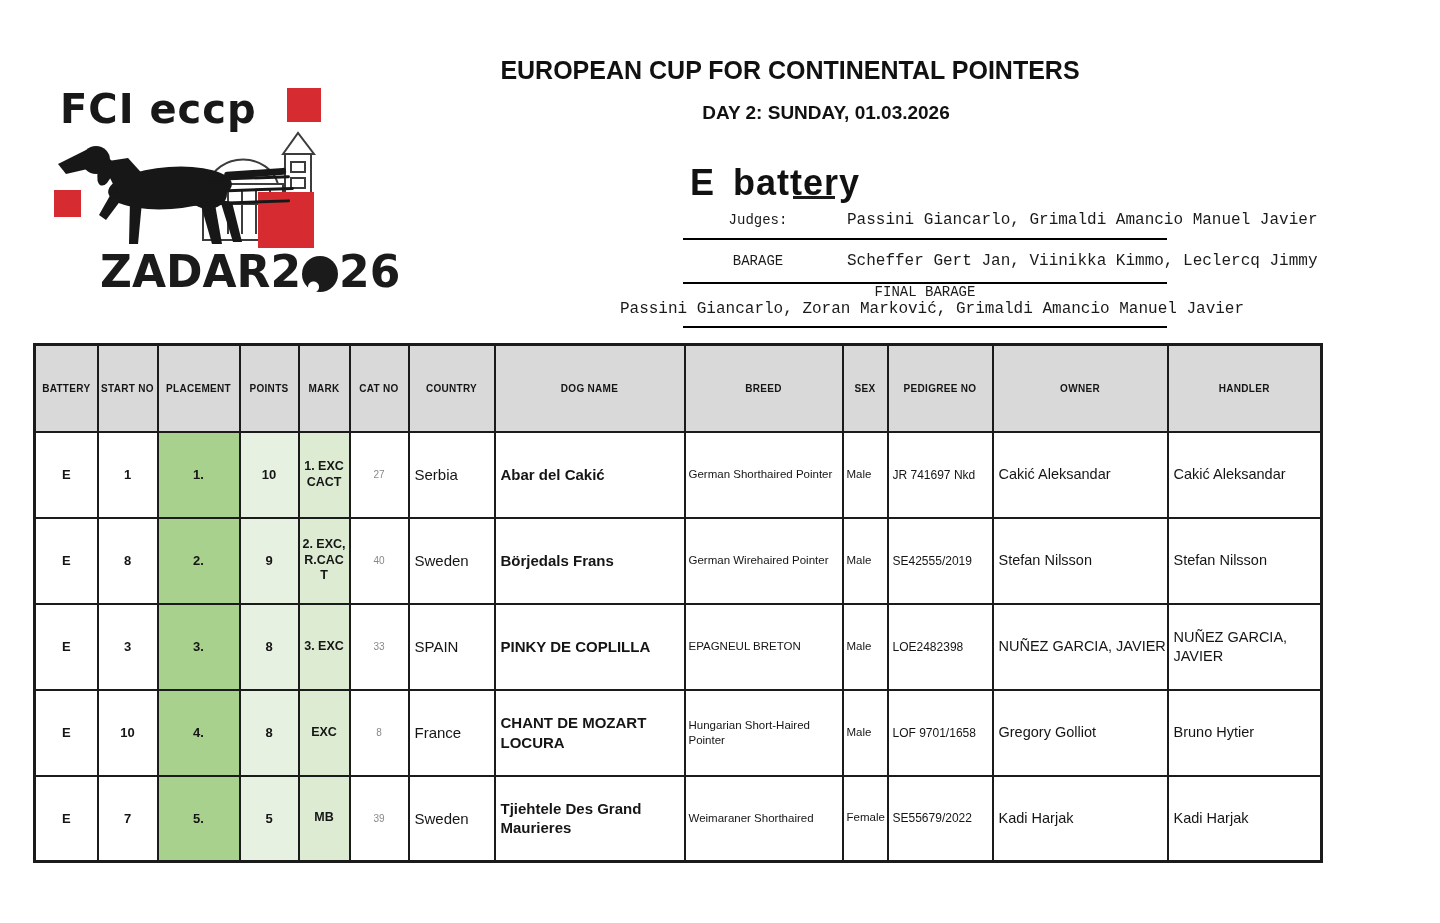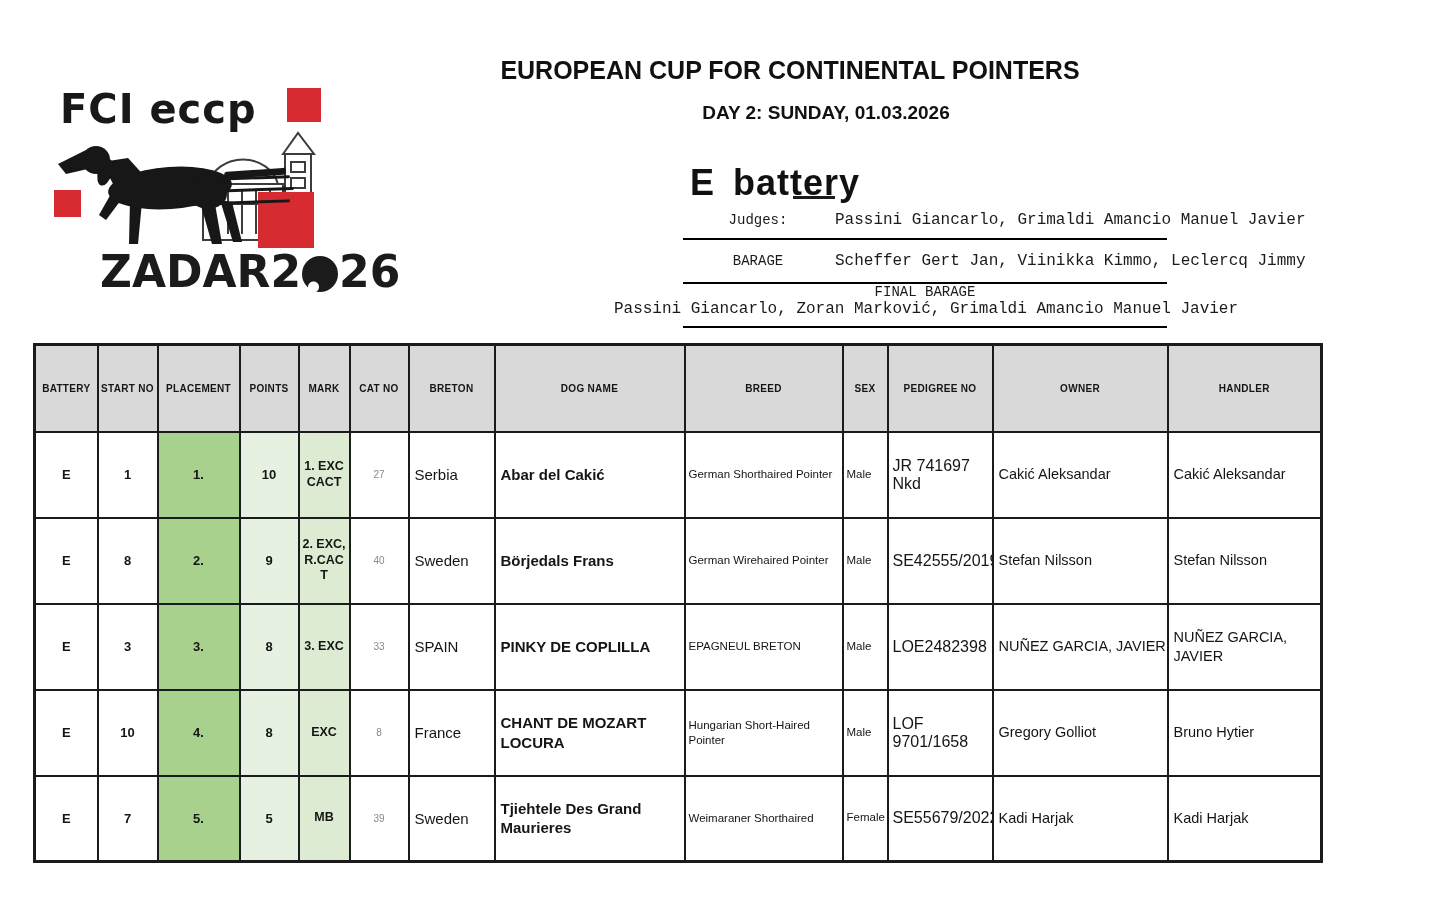--- a/index.html
+++ b/index.html
@@ -41,21 +41,21 @@
   .battery-title .gap { display:inline-block; width:18px; }
   .battery-underline { left:793px; top:196px; width:42px; height:3px; background:#1b1b1b; }
 
   
   .judges-panel { left:683px; top:202px; width:484px; }
   .judge-row { display:flex; align-items:center; border-bottom:2px solid #000000;font-family:Liberation Mono, monospace; }
   .judge-row.r1 { height:38px; }
   .judge-row.r2 { height:44px; }
   .judge-row.r3 { height:44px;flex-direction:column; }
   .judge-label { width:150px; text-align:center; font-size:14px; color:#1b1b1b; flex:none; }
-  .judge-value { margin-left:2px; font-size:16px; color:#1b1b1b; white-space:nowrap; }
+  .judge-value { margin-left:14px; font-size:16px; color:#1b1b1b; white-space:nowrap; }
 
   
   .results-wrap { left:33px; top:343px; }
   table.results { border-collapse:collapse; table-layout:fixed; width:1287px;
     border:3px solid #1b1b1b; }
   table.results th, table.results td { border:2px solid #1b1b1b; vertical-align:middle; overflow:hidden; }
   table.results thead tr { height:87px; }
   table.results tbody tr { height:86px; }
   th.col-head { background:var(--header-gray,#d9d9d9); font-size:10px; font-weight:700;
     text-align:center; letter-spacing:.3px; padding:2px; color:#151515; }
@@ -63,21 +63,21 @@
   .c-battery, .c-start { font-weight:700; text-align:center; font-size:13px; }
   .c-place { font-weight:700; text-align:center; font-size:13px; background:var(--placement-green,#a9d18e); }
   .c-points { font-weight:700; text-align:center; font-size:13px; background:var(--points-green,#e7f1e1); }
   .c-mark { font-weight:700; text-align:center; font-size:12.5px; line-height:1.25;
     background:var(--mark-green,#dcebd2); word-wrap:break-word; padding:1px; }
   .c-cat { text-align:center; font-size:10px; color:#888; }
   .c-country { font-size:15px; padding-left:5px; }
   .c-dog { font-size:15px; font-weight:700; padding-left:5px; line-height:1.3; }
   .c-breed { font-size:11.5px; padding-left:3px; line-height:1.25;margin-left:13px; }
   .c-sex { font-size:11.5px; padding-left:3px; word-wrap:break-word; line-height:1.2;border-radius:8px; }
-  .c-ped { font-size:16px; padding-left:4px; }
+  .c-ped { font-size:12px; padding-left:4px; }
   .c-owner, .c-handler { font-size:14.5px; padding-left:5px; line-height:1.3;margin-left:24px; }
 </style>
 </head>
 <body>
 
 <div class="abs logo-org-row">
   <span class="logo-org">FCI eccp</span>
   <span class="red-sq-top"></span>
 </div>
 
@@ -167,21 +167,21 @@
     <col style="width:154px">
   </colgroup>
   <thead>
     <tr>
       <th class="col-head">BATTERY</th>
       <th class="col-head">START NO</th>
       <th class="col-head">PLACEMENT</th>
       <th class="col-head">POINTS</th>
       <th class="col-head">MARK</th>
       <th class="col-head">CAT NO</th>
-      <th class="col-head">BRETON</th>
+      <th class="col-head">COUNTRY</th>
       <th class="col-head">DOG NAME</th>
       <th class="col-head">BREED</th>
       <th class="col-head">SEX</th>
       <th class="col-head">PEDIGREE NO</th>
       <th class="col-head">OWNER</th>
       <th class="col-head">HANDLER</th>
     </tr>
   </thead>
   <tbody>
     <tr>

